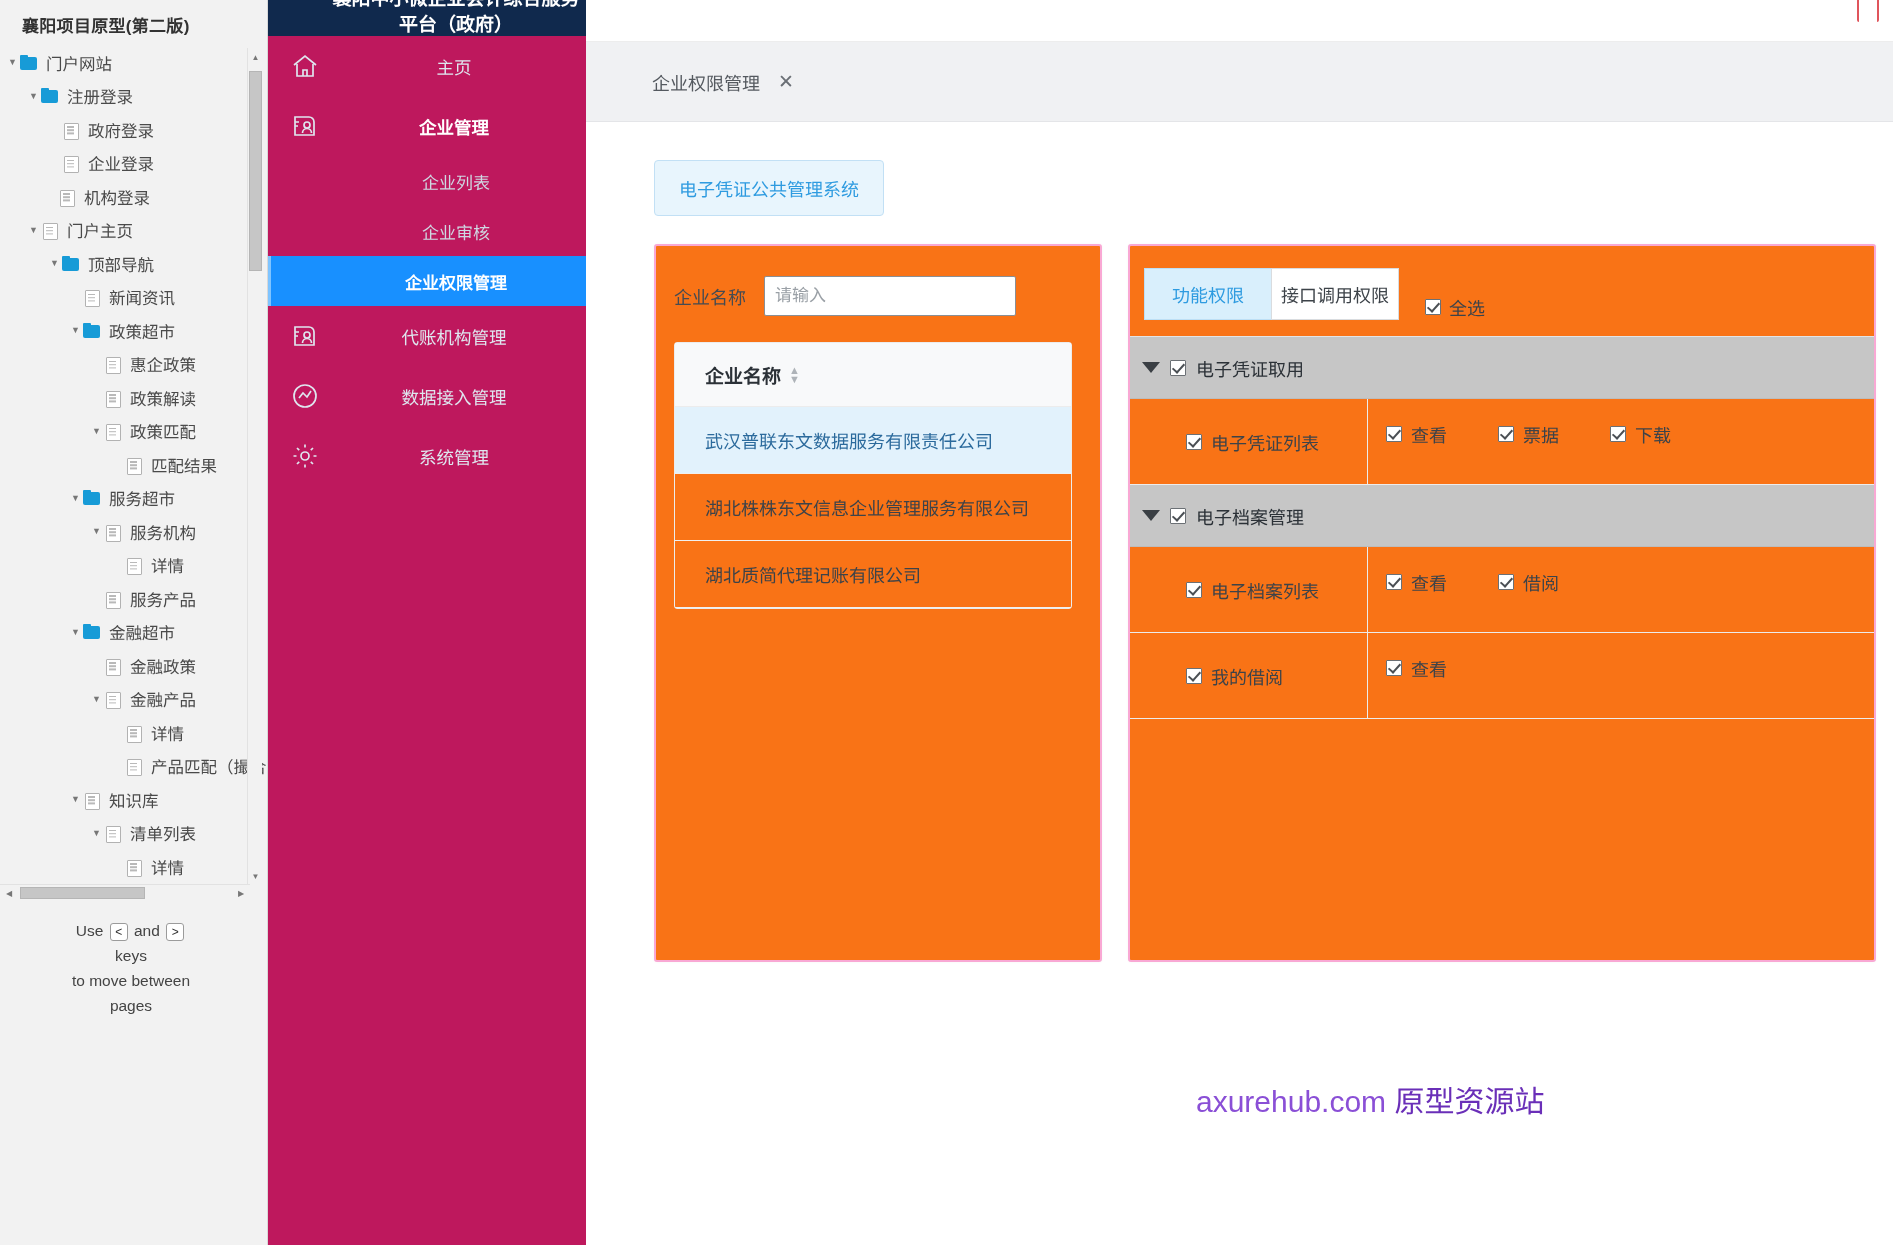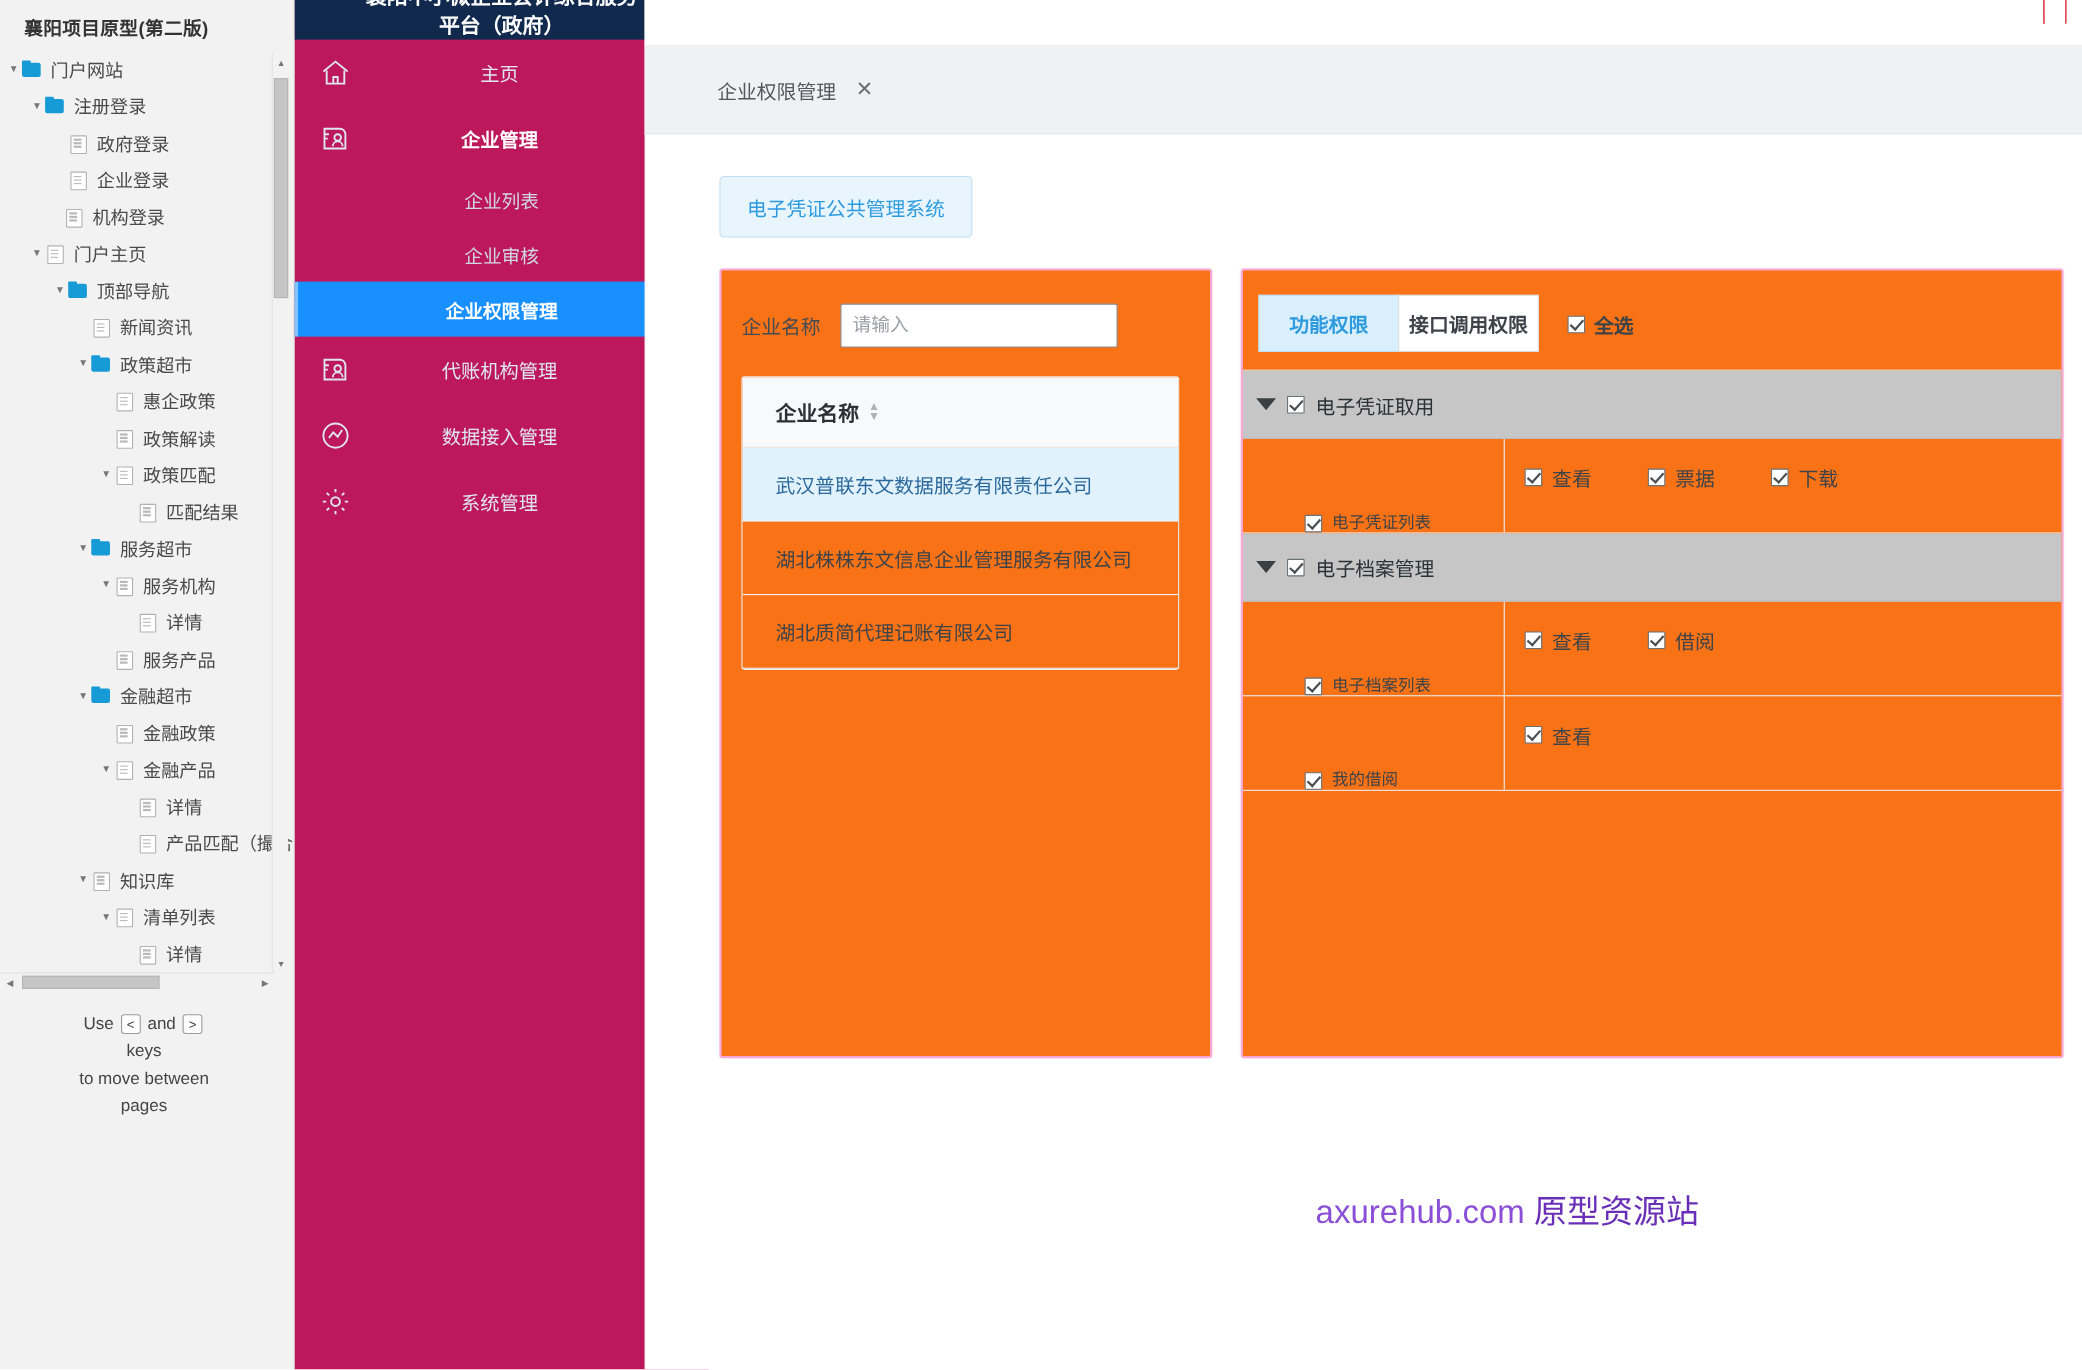--- a/index.html
+++ b/index.html
@@ -175,21 +175,21 @@
   .sort-ic { display: inline-block; margin-left: 8px; color: #aeb3b8; font-size: 11px; line-height: 9px; }
   .ent-row {
     height: 67px; display: flex; align-items: center; padding-left: 30px;
     font-size: 18px; color: #3d4349; border-bottom: 1px solid #f0f0f0;
   }
   .ent-row.selected { background: #e2f2fc; color: #2b6a9c; }
 
   #right-card {
     width: 748px; min-height: 718px; padding: 22px 0 0 0; overflow: hidden;
   }
-  #perm-head { display: flex; align-items: flex-start; padding: 0 0 0 14px; font-weight: bold; }
+  #perm-head { display: flex; align-items: flex-end; padding: 0 0 0 14px; }
   .ptabs { display: flex; }
   .ptab {
     height: 52px; min-width: 128px; display: flex; align-items: center;
     justify-content: center; font-size: 18px; border: 1px solid #d9dcdf;
     background: #fff; color: #3d4349;
   }
   .ptab.active { background: #d9effc; color: #2e9be0; border-color: #bddff5; }
   .ptab + .ptab { margin-left: -1px; }
   #selall { display: flex; align-items: center; gap: 8px; margin-left: 26px; margin-top: 14px;
             font-size: 18px; color: #3d4349; }
@@ -206,22 +206,22 @@
   #perm-table { margin-top: 16px; width: 748px; border-top: 1px solid #e4e4e4; }
   .grp-row {
     display: flex; align-items: center; height: 62px; background: #c6c6c6;
     padding-left: 12px; gap: 10px; font-size: 18px; color: #2b3137;
     border-bottom: 1px solid #bcbcbc;
   }
   .caret { width: 0; height: 0; border-left: 9px solid transparent;
            border-right: 9px solid transparent; border-top: 11px solid #3a3f44; }
   .perm-row { display: flex; border-bottom: 1px solid #ececec; min-height: 86px; }
   .pr-left {
-    width: 238px; flex: 0 0 238px; display: flex; align-items: flex-end;
-    gap: 9px; padding-left: 56px; font-size: 15px; color: #3d4349;
+    width: 238px; flex: 0 0 238px; display: flex; align-items: center;
+    gap: 9px; padding-left: 56px; font-size: 18px; color: #3d4349;
     border-right: 1px solid #ececec;
   }
   .pr-right { flex: 1; padding: 22px 0 10px 18px; display: flex;
               flex-wrap: wrap; align-content: flex-start; }
   .pr-opt { display: flex; align-items: center; gap: 9px; font-size: 18px;
             color: #3d4349; width: 112px; margin-bottom: 20px; white-space: nowrap; }
 
   #watermark {
     position: absolute; left: 610px; top: 955px; font-size: 30px;
     color: #8a4fd6; white-space: nowrap;

